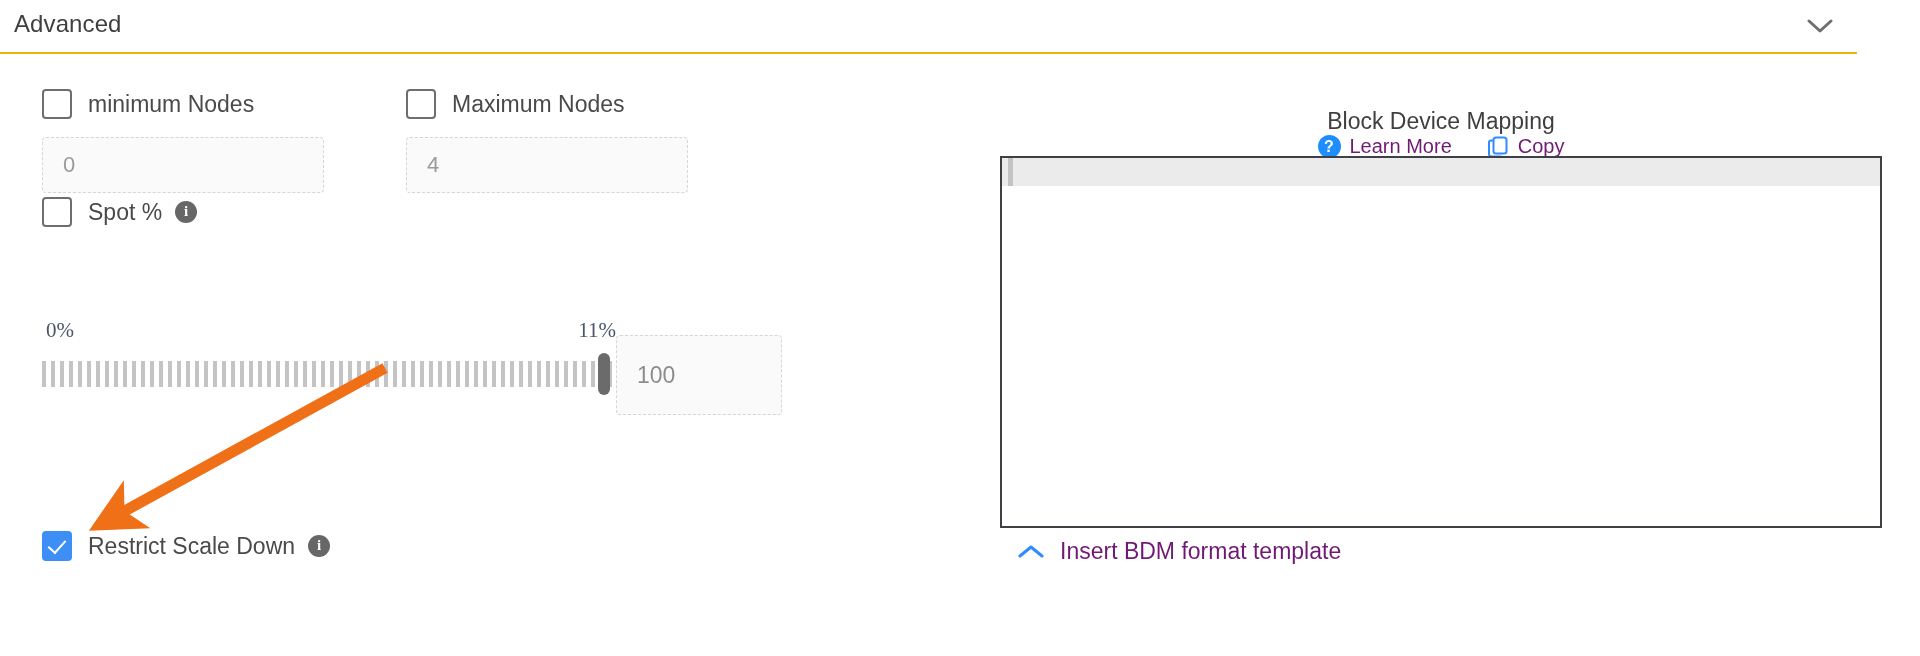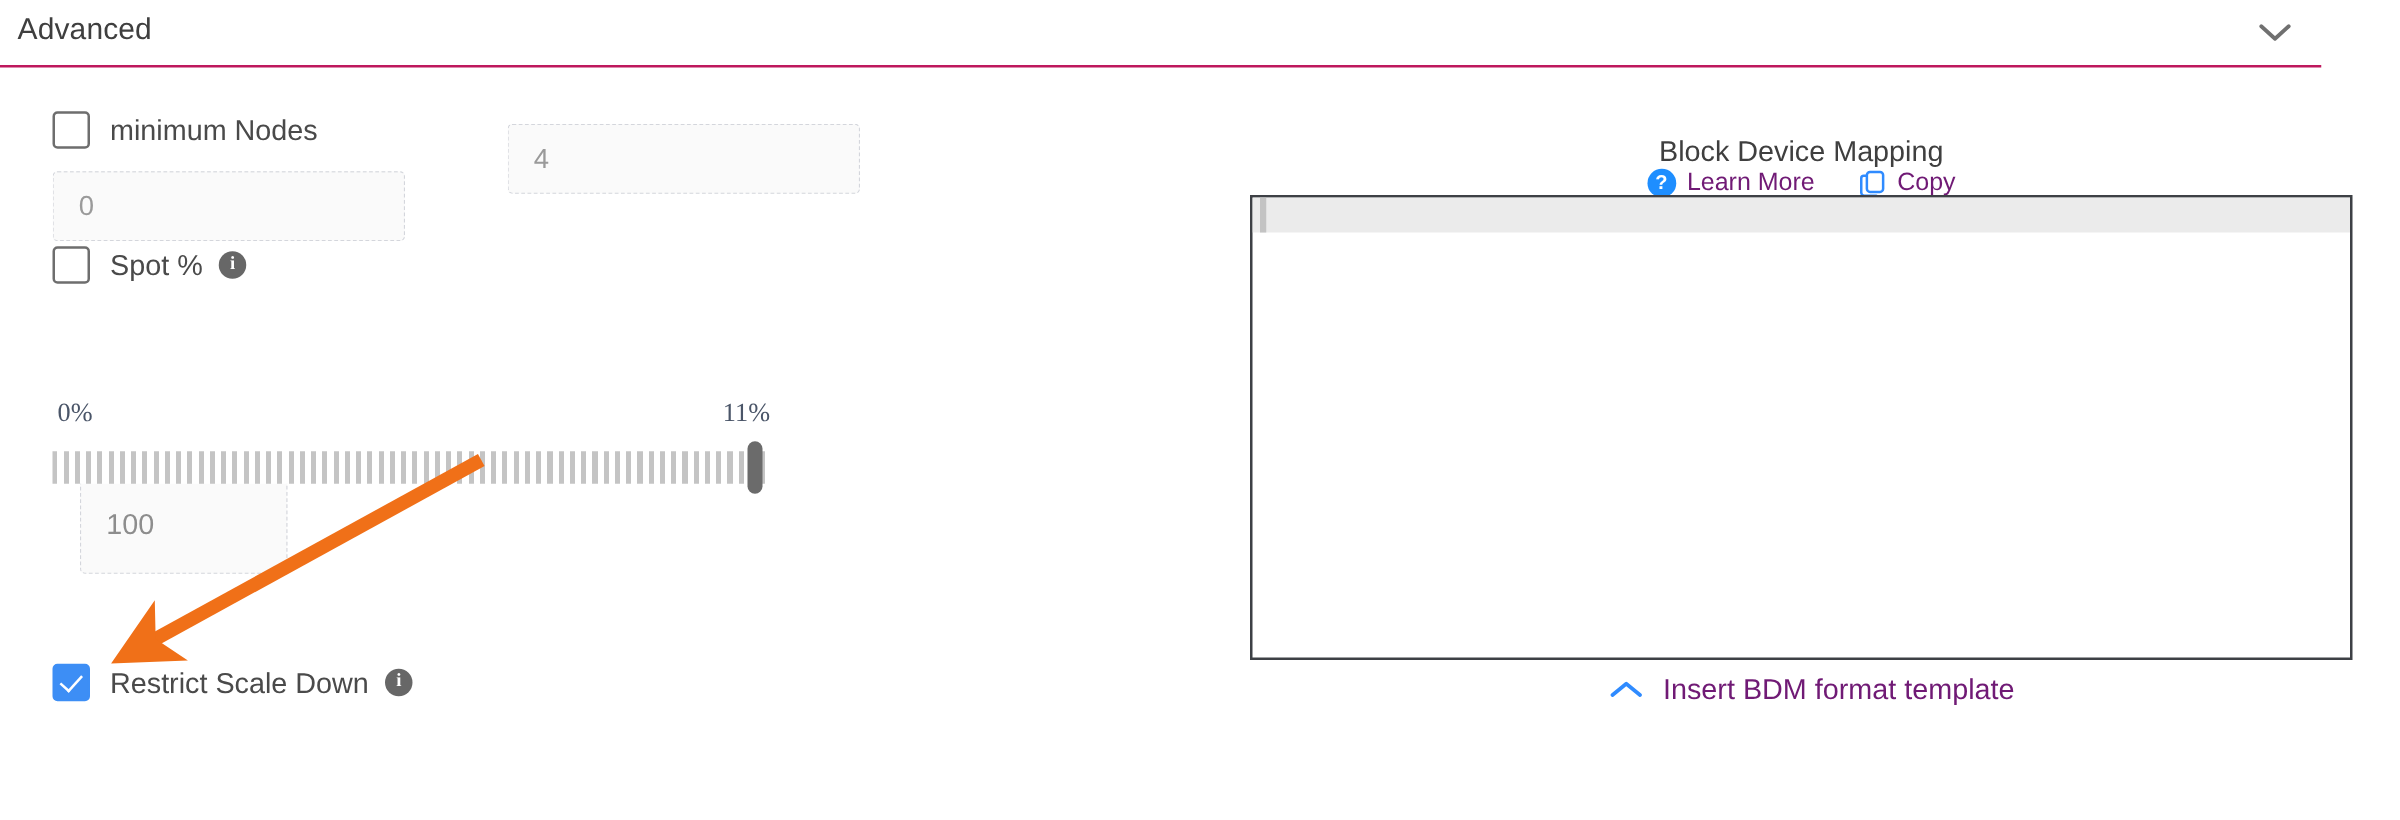--- a/index.html
+++ b/index.html
@@ -16,21 +16,21 @@
     position: relative;
   }
 
   
   .section-header {
     position: absolute;
     left: 0; top: 0;
     width: 1857px;
     height: 54px;
     box-sizing: border-box;
-    border-bottom: 2px solid #be185d;
+    border-bottom: 2px solid #eab308;
     display: flex;
     align-items: center;
     justify-content: space-between;
     padding: 0 14px 0 14px;
   }
   .section-title {
     font-size: 24px;
     font-weight: 400;
     color: #3f3f3f;
     letter-spacing: 0.1px;
@@ -140,21 +140,20 @@
     width: 570px;
     font-family: "Liberation Serif", serif;
     font-size: 21px;
     color: #4a5568;
     margin-bottom: 8px;
     padding-left: 4px;
   }
   .slider-row {
     display: flex;
     align-items: flex-start;
-    flex-direction: column;
   }
   .slider-wrap {
     position: relative;
     width: 570px;
     height: 44px;
   }
   .ticks {
     position: absolute;
     left: 0; top: 10px;
     width: 570px;
@@ -278,21 +277,20 @@
   .editor-caret {
     position: absolute;
     left: 13px; top: 3px;
     width: 2px; height: 22px;
     background: transparent;
   }
   .bdm-footer {
     margin-top: 10px;
     display: flex;
     align-items: center;
-    justify-content: center;
   }
   .chev-up {
     width: 26px; height: 20px;
     margin-left: 18px;
     margin-right: 16px;
     display: flex; align-items: center; justify-content: center;
     cursor: pointer;
   }
   .bdm-footer .link-blue { font-size: 23px; }
 
@@ -326,20 +324,24 @@
         <div class="cb-label">minimum Nodes</div>
       </div>
       <div class="field-row">
         <input class="num-input" type="text" placeholder="0" style="">
       </div>
     </div>
 
     <div class="col-gap"></div>
 
     <div>
+      <div class="cb-row">
+        <div class="checkbox"></div>
+        <div class="cb-label">Maximum Nodes</div>
+      </div>
       <div class="field-row">
         <input class="num-input" type="text" placeholder="4" style="">
       </div>
     </div>
   </div>
 
   <div class="cb-row" style="">
     <div class="checkbox"></div>
     <div class="cb-label">Spot %</div>
     <div class="info-icon">

